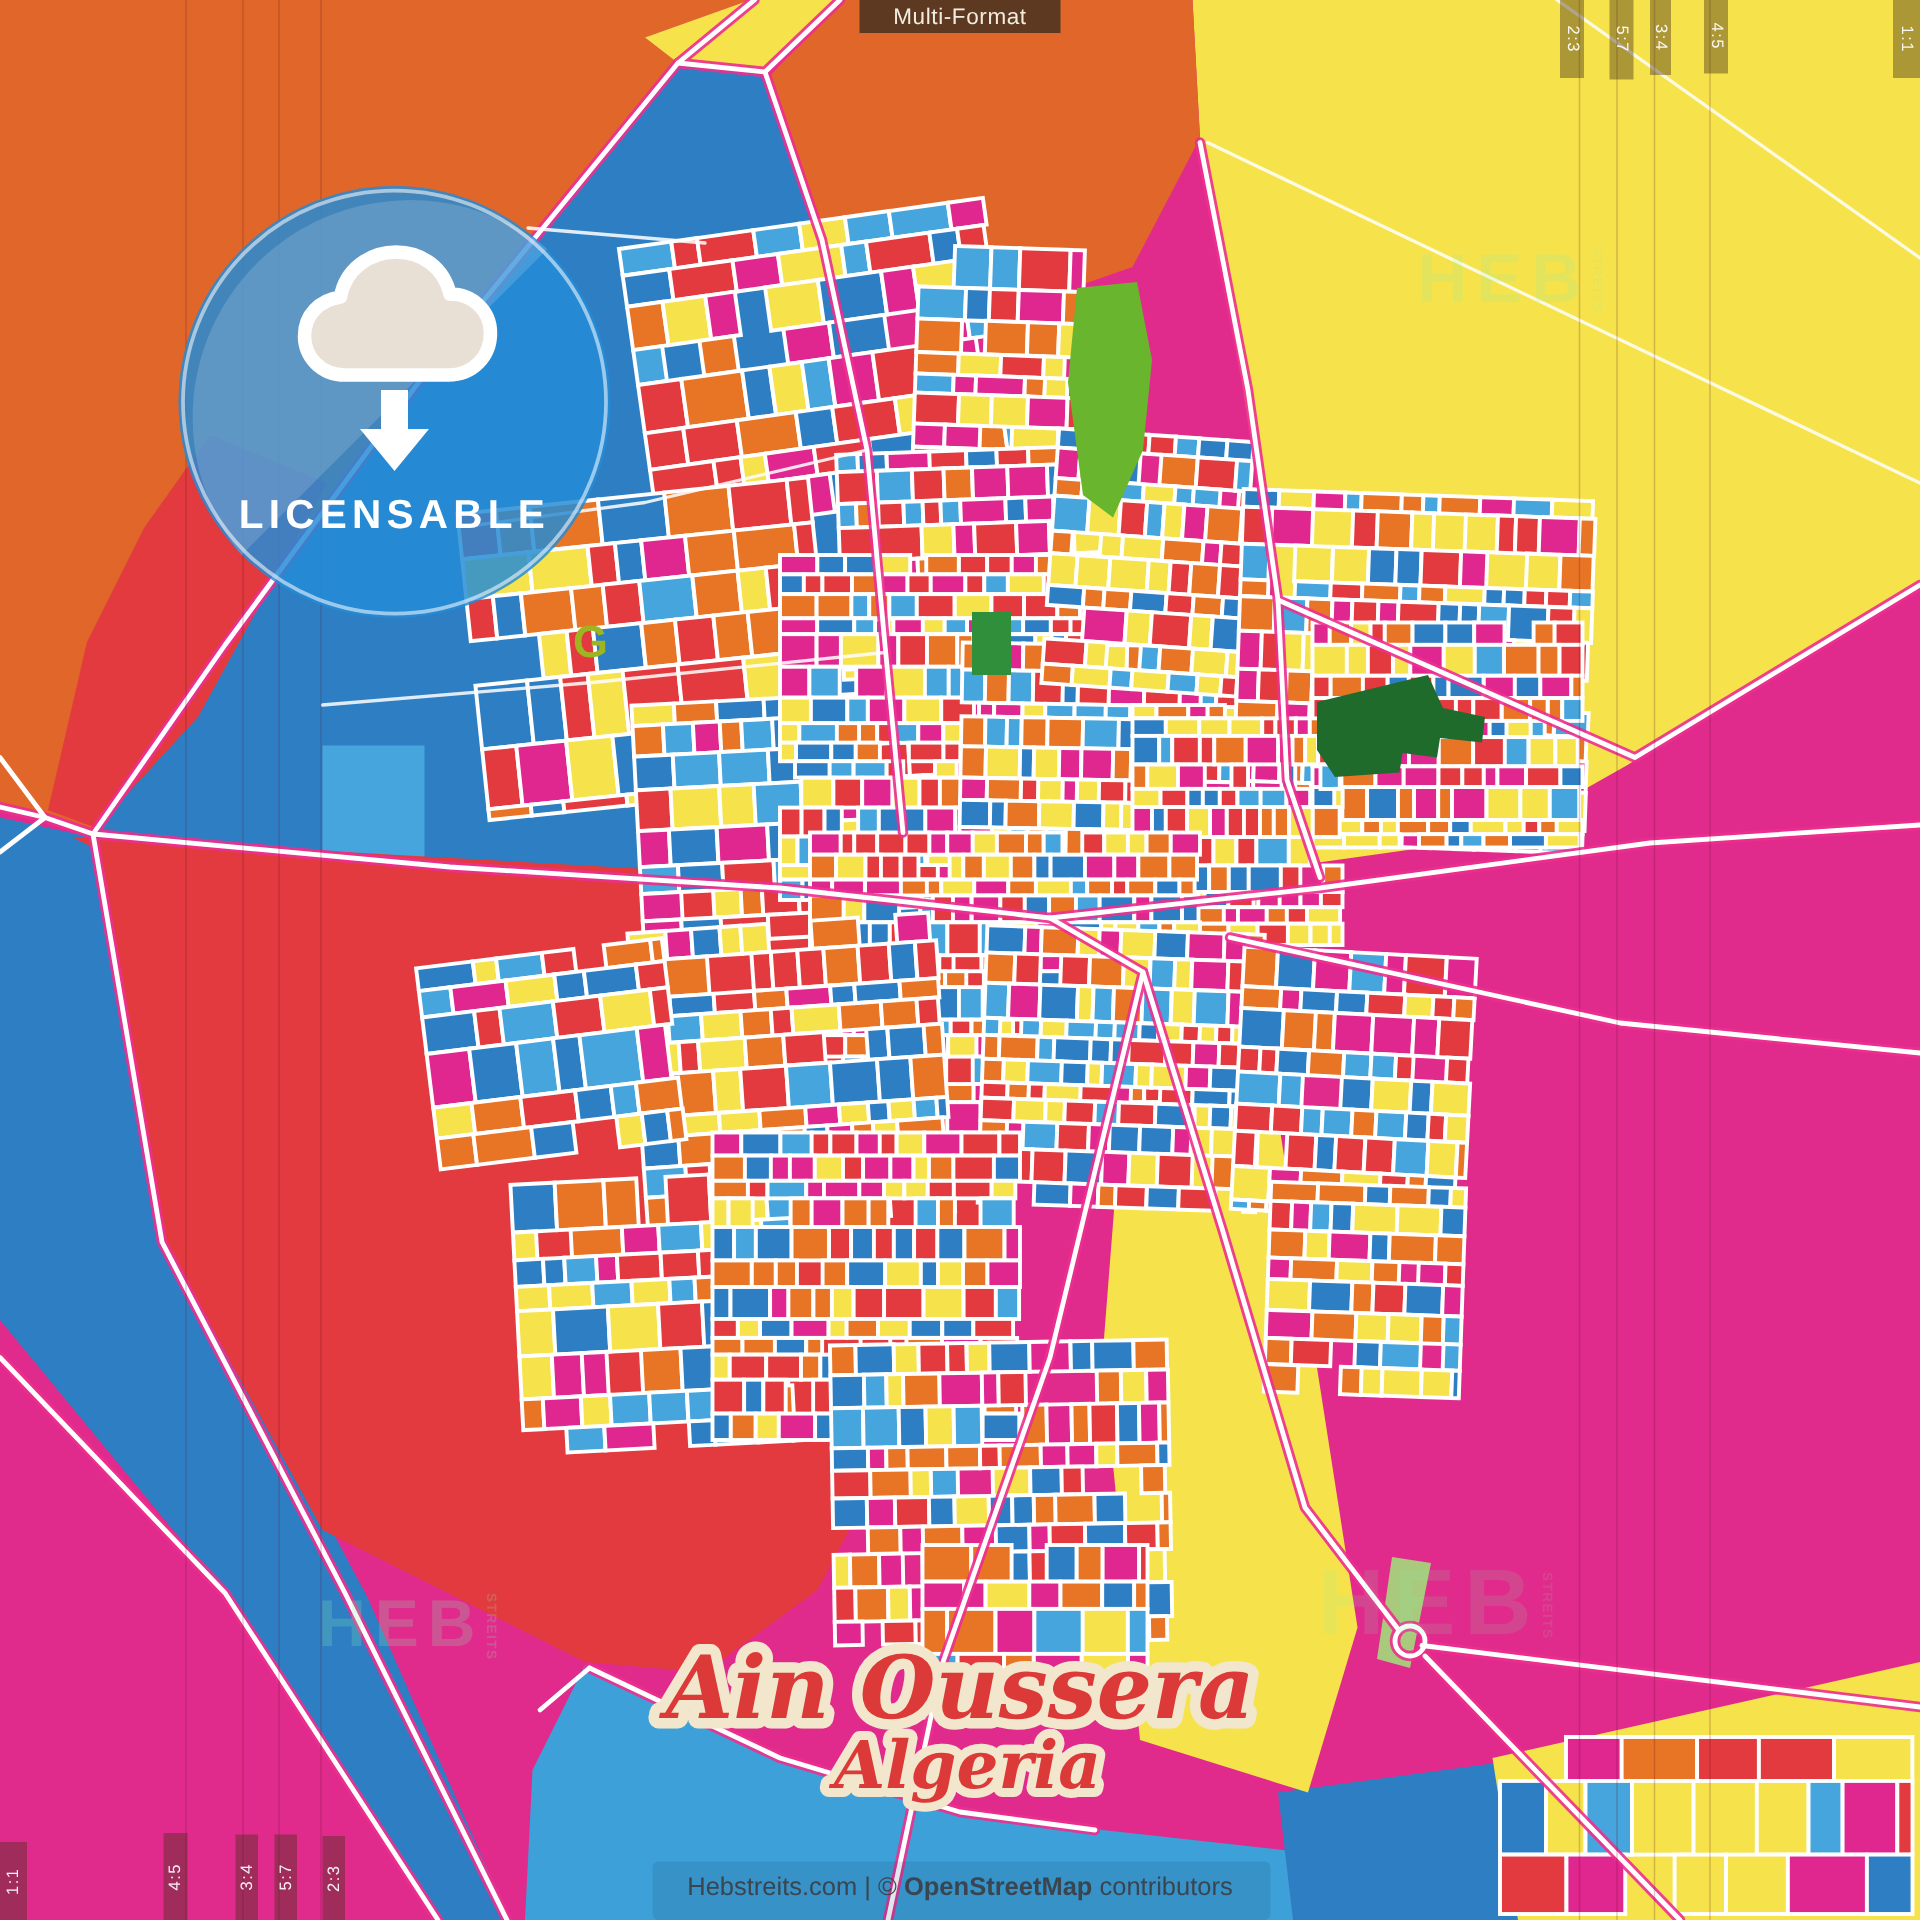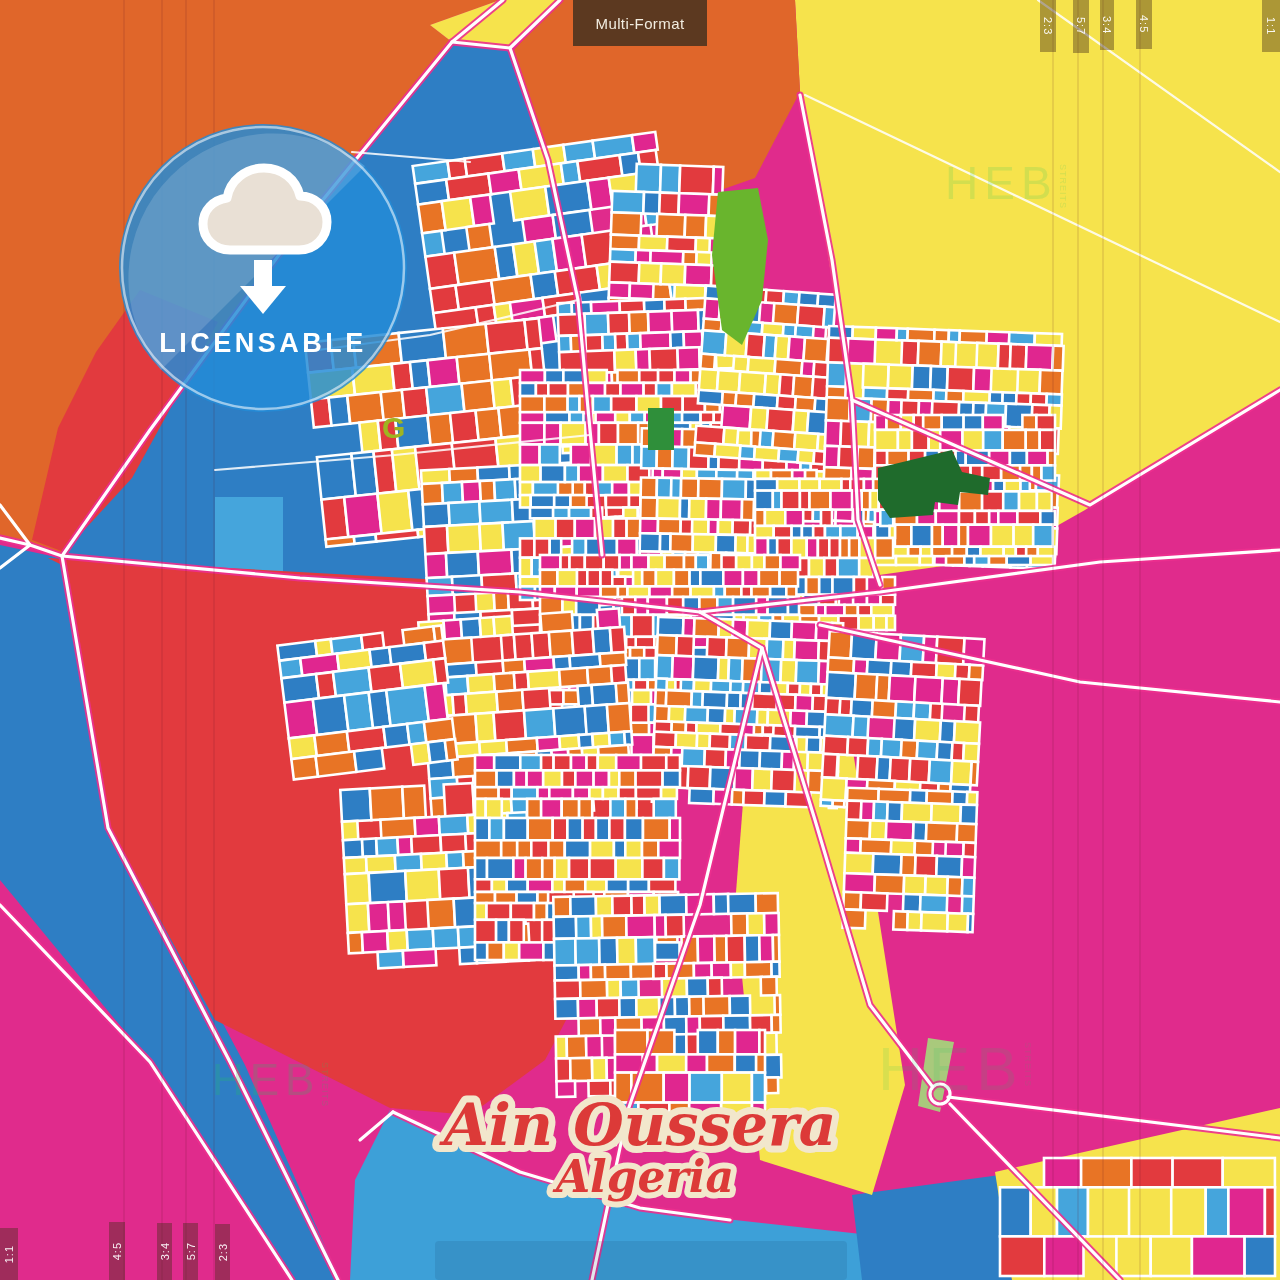--- a/index.html
+++ b/index.html
@@ -1,20 +1,20 @@
 <!DOCTYPE html>
 <html><head>
 <meta charset="utf-8">
 <style>
   html,body{margin:0;padding:0;background:#222;}
   .stage{position:relative;width:1280px;height:1280px;overflow:hidden;
          font-family:"Liberation Sans",sans-serif;}
   .stage svg.map{position:absolute;left:0;top:0;}
   
-  .format-bar{position:absolute;left:573px;top:0;width:134px;height:46px;
+  .format-bar{position:absolute;left:573px;top:0;width:134px;height:22px;
     background:rgba(62,48,30,.82);color:#f2ede0;font-size:15px;
     display:flex;align-items:center;justify-content:center;letter-spacing:.4px;}
   .rbar{position:absolute;background:rgba(70,45,25,.42);color:rgba(255,255,255,.93);
     display:flex;align-items:center;justify-content:center;font-size:11px;letter-spacing:1px;}
   .rbar span{writing-mode:vertical-rl;}
   .rbar.flip span{transform:rotate(180deg);}
   
   .tr1{left:1040px;top:0;width:16px;height:52px;}
   .tr2{left:1073px;top:0;width:16px;height:53px;}
   .tr3{left:1100px;top:0;width:14px;height:50px;}
@@ -22,21 +22,21 @@
   .tr5{left:1262px;top:0;width:18px;height:52px;}
   
   .bl1{left:109px;top:1222px;width:16px;height:58px;}
   .bl2{left:157px;top:1223px;width:15px;height:57px;}
   .bl3{left:183px;top:1223px;width:15px;height:57px;}
   .bl4{left:215px;top:1224px;width:15px;height:56px;}
   .bl5{left:0;top:1228px;width:18px;height:52px;}
   
   .badge{position:absolute;left:117px;top:122px;width:292px;height:292px;text-decoration:underline;}
   
-  .wm{position:absolute;color:#22c55e;font-weight:normal;display:flex;align-items:flex-start;}
+  .wm{position:absolute;color:#86efac;font-weight:bold;display:flex;align-items:center;}
   .wm .big{letter-spacing:6px;line-height:1;}
   .wm .sub{writing-mode:vertical-rl;font-size:9px;letter-spacing:1px;margin-top:4px;}
   .wm-tr{left:945px;top:160px;font-size:46px;opacity:.16;}
   .wm-bl{left:212px;top:1058px;font-size:44px;opacity:.22;}
   .wm-br{left:878px;top:1038px;font-size:62px;opacity:.13;}
   
   .attr-bar{position:absolute;left:435px;top:1241px;width:412px;height:39px;
     background:rgba(20,50,90,.12);border-radius:4px;}
   .attribution{position:absolute;left:0;top:1248px;width:1280px;text-align:center;
     color:#3a4550;font-size:17px;}
@@ -2157,14 +2157,17 @@
       <text x="146" y="230" text-anchor="middle" fill="#ffffff" font-size="27" font-weight="bold" letter-spacing="3.5" font-family="Liberation Sans, sans-serif">LICENSABLE</text>
     </svg>
   </div>
 
   <svg class="title-svg" width="1280" height="180" viewBox="0 0 1280 180">
     <text class="title-text" x="640" y="85" text-anchor="middle" font-size="58" fill="#dc3a38" stroke="#f2e7cc" stroke-width="14" paint-order="stroke" stroke-linejoin="round">Ain Oussera</text>
     <text class="title-text" x="645" y="132" text-anchor="middle" font-size="44" fill="#dc3a38" stroke="#f2e7cc" stroke-width="12" paint-order="stroke" stroke-linejoin="round">Algeria</text>
   </svg>
 
   <div class="attr-bar"></div>
+  <div class="attribution">
+    <span>Hebstreits.com | © </span><b>OpenStreetMap</b><span> contributors</span>
+  </div>
 
 </div>
 
 </body></html>

